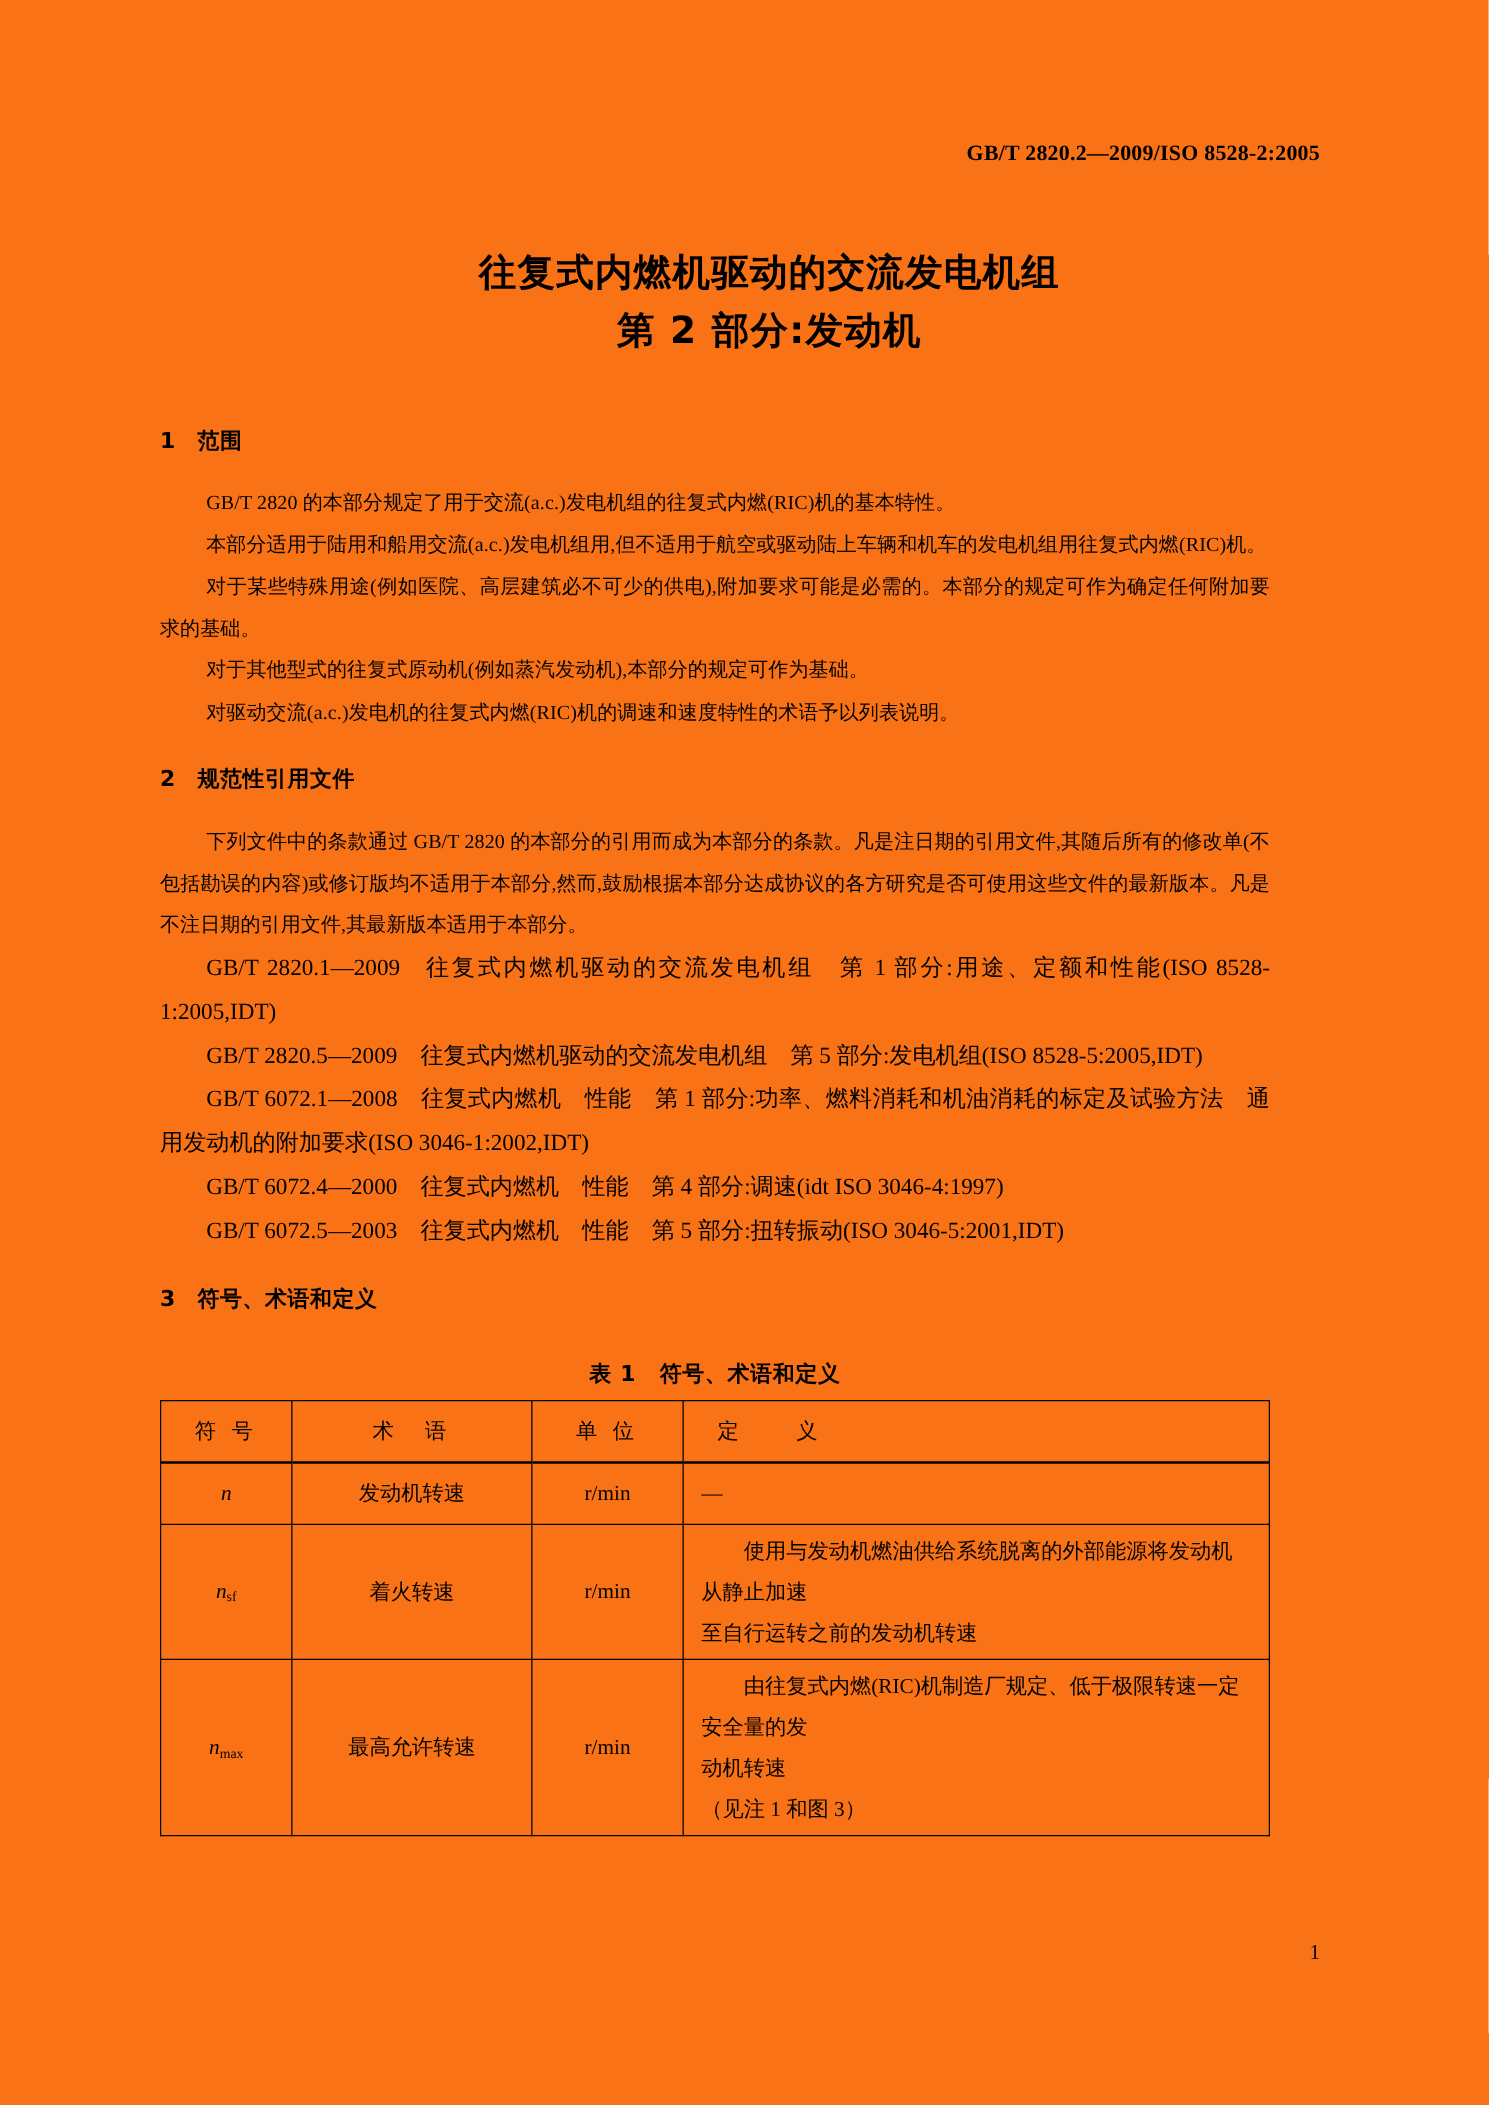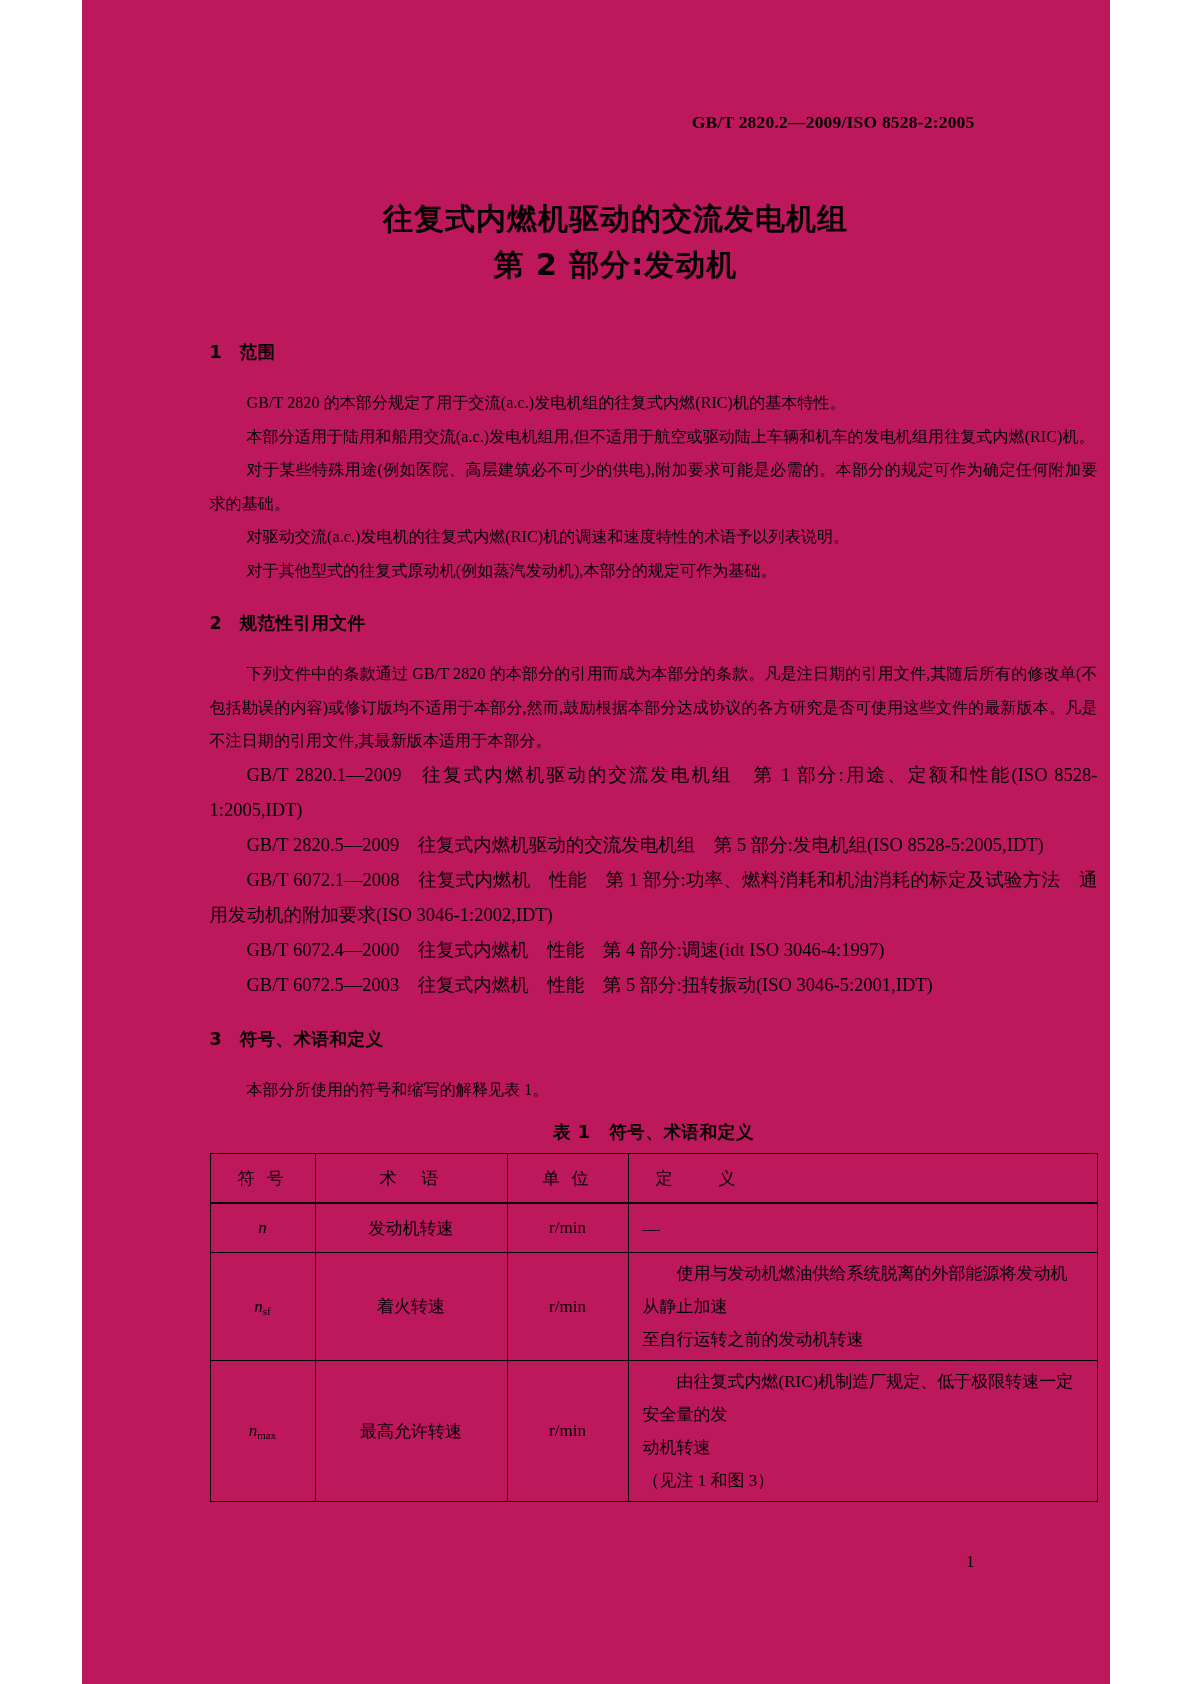--- a/index.html
+++ b/index.html
@@ -3,24 +3,24 @@
 <meta charset="utf-8">
 <title>GB/T 2820.2-2009</title>
 <style>
   html, body {
     margin: 0;
     padding: 0;
     background: #ffffff;
   }
   .page {
     position: relative;
-    width: 1028px;
+    width: 1191px;
     height: 1684px;
     margin: 0 auto;
-    background: #be185d;
+    background: #f97316;
     font-family: "Liberation Serif", "DejaVu Serif", serif;
     color: #000000;
     box-sizing: border-box;
     overflow: hidden;
   }
 
   
   .runhead {
     position: absolute;
     top: 112px;
@@ -143,41 +143,40 @@
 
   <div class="body">
 
     <h2 class="sec">
       <span class="sec-num">1</span><span>范围</span>
     </h2>
     <div style="height:22px"></div>
     <p class="para indent">GB/T 2820 的本部分规定了用于交流(a.c.)发电机组的往复式内燃(RIC)机的基本特性。</p>
     <p class="para indent">本部分适用于陆用和船用交流(a.c.)发电机组用,但不适用于航空或驱动陆上车辆和机车的发电机组用往复式内燃(RIC)机。</p>
     <p class="para indent">对于某些特殊用途(例如医院、高层建筑必不可少的供电),附加要求可能是必需的。本部分的规定可作为确定任何附加要求的基础。</p>
+    <p class="para indent">对于其他型式的往复式原动机(例如蒸汽发动机),本部分的规定可作为基础。</p>
     <p class="para indent">对驱动交流(a.c.)发电机的往复式内燃(RIC)机的调速和速度特性的术语予以列表说明。</p>
-    <p class="para indent">对于其他型式的往复式原动机(例如蒸汽发动机),本部分的规定可作为基础。</p>
 
     <div style="height:24px"></div>
     <h2 class="sec">
       <span class="sec-num">2</span><span>规范性引用文件</span>
     </h2>
     <div style="height:22px"></div>
     <p class="para indent">下列文件中的条款通过 GB/T 2820 的本部分的引用而成为本部分的条款。凡是注日期的引用文件,其随后所有的修改单(不包括勘误的内容)或修订版均不适用于本部分,然而,鼓励根据本部分达成协议的各方研究是否可使用这些文件的最新版本。凡是不注日期的引用文件,其最新版本适用于本部分。</p>
     <p class="ref">GB/T 2820.1—2009 往复式内燃机驱动的交流发电机组 第 1 部分:用途、定额和性能(ISO 8528-1:2005,IDT)</p>
     <p class="ref">GB/T 2820.5—2009 往复式内燃机驱动的交流发电机组 第 5 部分:发电机组(ISO 8528-5:2005,IDT)</p>
     <p class="ref">GB/T 6072.1—2008 往复式内燃机 性能 第 1 部分:功率、燃料消耗和机油消耗的标定及试验方法 通用发动机的附加要求(ISO 3046-1:2002,IDT)</p>
     <p class="ref">GB/T 6072.4—2000 往复式内燃机 性能 第 4 部分:调速(idt ISO 3046-4:1997)</p>
     <p class="ref">GB/T 6072.5—2003 往复式内燃机 性能 第 5 部分:扭转振动(ISO 3046-5:2001,IDT)</p>
 
     <div style="height:24px"></div>
     <h2 class="sec">
       <span class="sec-num">3</span><span>符号、术语和定义</span>
     </h2>
     <div style="height:22px"></div>
-    <p class="para indent">本部分所使用的符号和缩写的解释见表 1。</p>
 
     <div class="table-caption">表 1  符号、术语和定义</div>
 
     <table class="t1">
       <thead>
         <tr>
           <td class="c-sym">符 号</td>
           <td class="c-term">术　语</td>
           <td class="c-unit">单 位</td>
           <td class="c-def def-center">定　　义</td>

